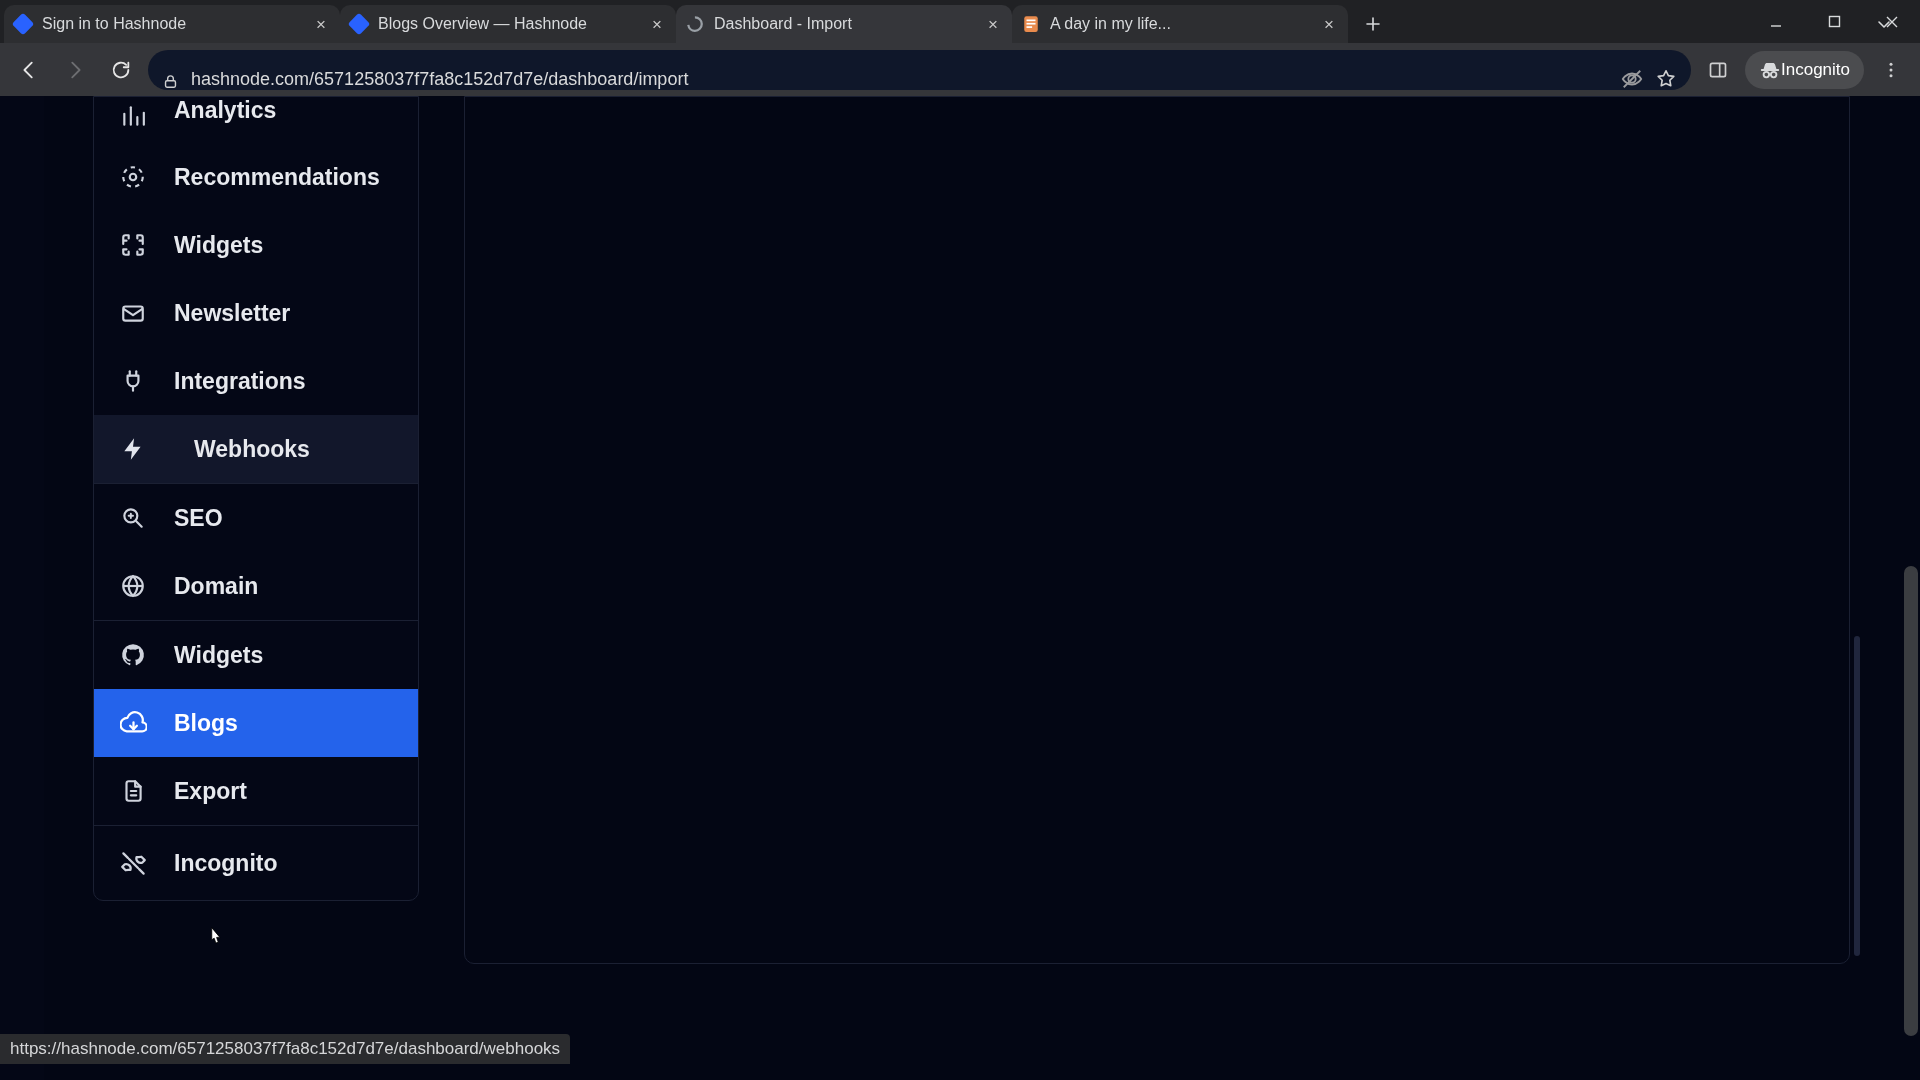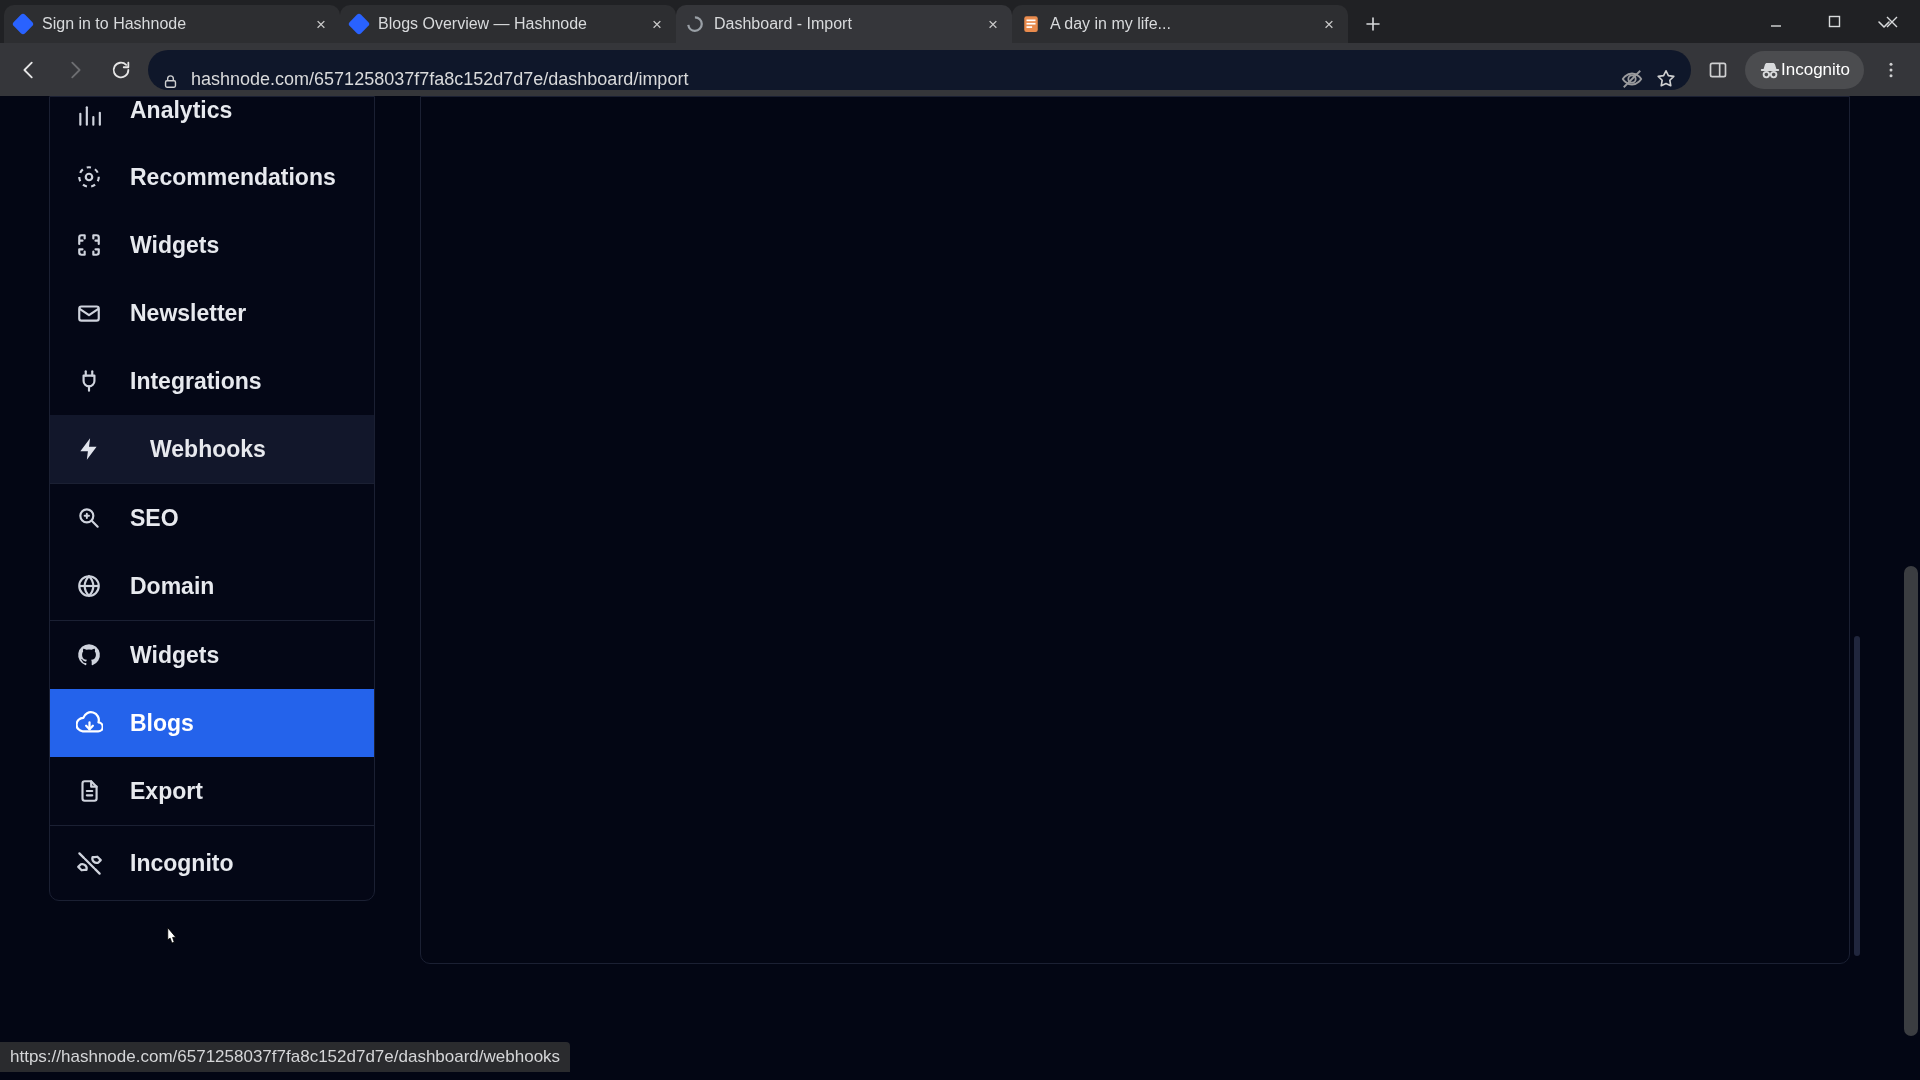--- a/index.html
+++ b/index.html
@@ -23,33 +23,33 @@
 .tb-btn { width:38px; height:38px; display:flex; align-items:center; justify-content:center; color:#cfd0d1; border-radius:50%; }
 .tb-btn.dis { color:#6d6e71; }
 
 .omnibox { flex:1 1 auto; height:40px; background:#0f172a; border-radius:20px; display:flex; align-items:flex-end; padding:0 14px; gap:12px; color:#d8dadc; }
 .omnibox .url { flex:1; font-size:18px; color:#d9dadb; white-space:nowrap; overflow:hidden; }
 .incog-pill { display:flex; align-items:center; gap:0; background:#4b4c4f; color:#ffffff; height:38px; padding:0 14px; border-radius:19px; font-size:17px; }
 .square-btn { width:38px; height:38px; display:flex; align-items:center; justify-content:center; color:#cfd0d1; }
 
 
 .viewport { flex:1 1 auto; position:relative; background:#040716; overflow:hidden; }
-.page { position:absolute; inset:0; background:#030614; }
+.page { position:absolute; inset:0; background:#030614;margin-left:44px; }
 
 .sidebar { position:absolute; left:49px; top:0; width:326px; background:#040716; border:1px solid #1b2033; border-radius:0 0 10px 10px; overflow:hidden; }
 .side-item { height:68px; display:flex; align-items:center; gap:26px; padding:0 24px; color:#e7e9ee; font-size:23px; font-weight:600; cursor:pointer; }
 .side-item .ico { width:30px; height:30px; flex:0 0 30px; display:flex; align-items:center; justify-content:center; }
 .side-item.selected { background:#2463eb; color:#ffffff; }
 .side-item.hover { background:#12172b;gap:46px; }
 .side-divider { height:1px; background:#1b2033; margin:0; }
 
 .main-panel { position:absolute; left:420px; top:0; right:70px; height:868px; background:#030614; border:1px solid #1b2033; border-radius:0 0 10px 10px; }
 
 
-.status-bar { position:absolute; left:0; bottom:8px; height:30px; background:#2a2b2e; color:#d5d6d8; font-size:17px; display:flex; align-items:center; padding:0 10px; border-top-right-radius:4px; }
+.status-bar { position:absolute; left:0; bottom:16px; height:30px; background:#2a2b2e; color:#d5d6d8; font-size:17px; display:flex; align-items:center; padding:0 10px; border-top-right-radius:4px; }
 
 
 .vscroll-track { position:absolute; right:2px; top:0; bottom:40px; width:15px; }
 .vscroll-thumb  { position:absolute; right:2px; width:14px; background:#3b3d41; border-radius:7px; }
 
 
 .inner-scroll { position:absolute; right:4px; width:6px; background:#20263d; border-radius:3px; }
 
 
 .cursor { position:absolute; width:20px; height:26px; pointer-events:none; }

